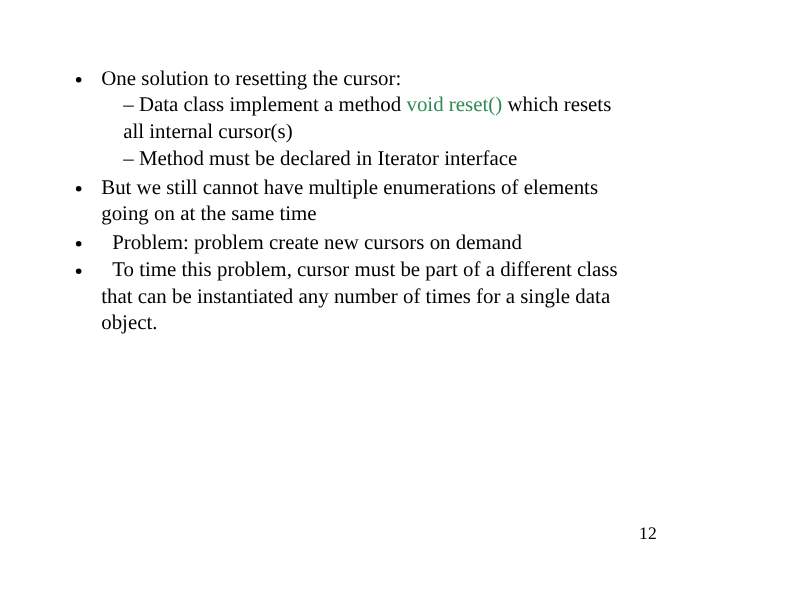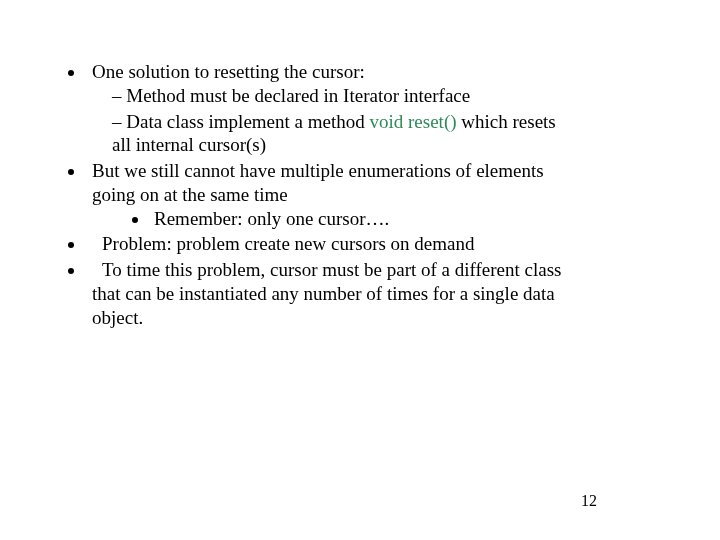--- a/index.html
+++ b/index.html
@@ -54,52 +54,47 @@
   .code {
     color: #2e8b57;
   }
   .bold {
     font-weight: normal;
     margin-left: 10px;
   }
   .pagenum {
     position: absolute;
     right: 40px;
-    bottom: 29px;
+    bottom: 44px;
     font-size: 16px;
     color: #000;
     text-align: center;
   }
 </style>
 </head>
 <body>
 
 <div class="slide">
 
   <ul class="level1">
 
     <li>
       <span>One solution to resetting the cursor:</span>
       <ul class="level2">
         <li>
-          <span>Method must be declared in Iterator interface</span>
+          <span>Data class implement a method </span><span class="code"> void reset()</span><span> which resets all internal cursor(s)</span>
         </li>
         <li>
-          <span>Data class implement a method </span><span class="code"> void reset()</span><span> which resets all internal cursor(s)</span>
+          <span>Method must be declared in Iterator interface</span>
         </li>
       </ul>
     </li>
 
     <li>
       <span>But we still cannot have multiple enumerations of elements going on at the same time</span>
-      <ul class="level3">
-        <li>
-          <span>Remember: only one cursor….</span>
-        </li>
-      </ul>
     </li>
 
     <li>
       <span class="bold">Problem:</span><span> problem create new cursors on demand</span>
     </li>
 
     <li>
       <span class="bold">To time this problem</span><span>, cursor must be part of a different class that can be instantiated any number of times for a single data object.</span>
     </li>
 

